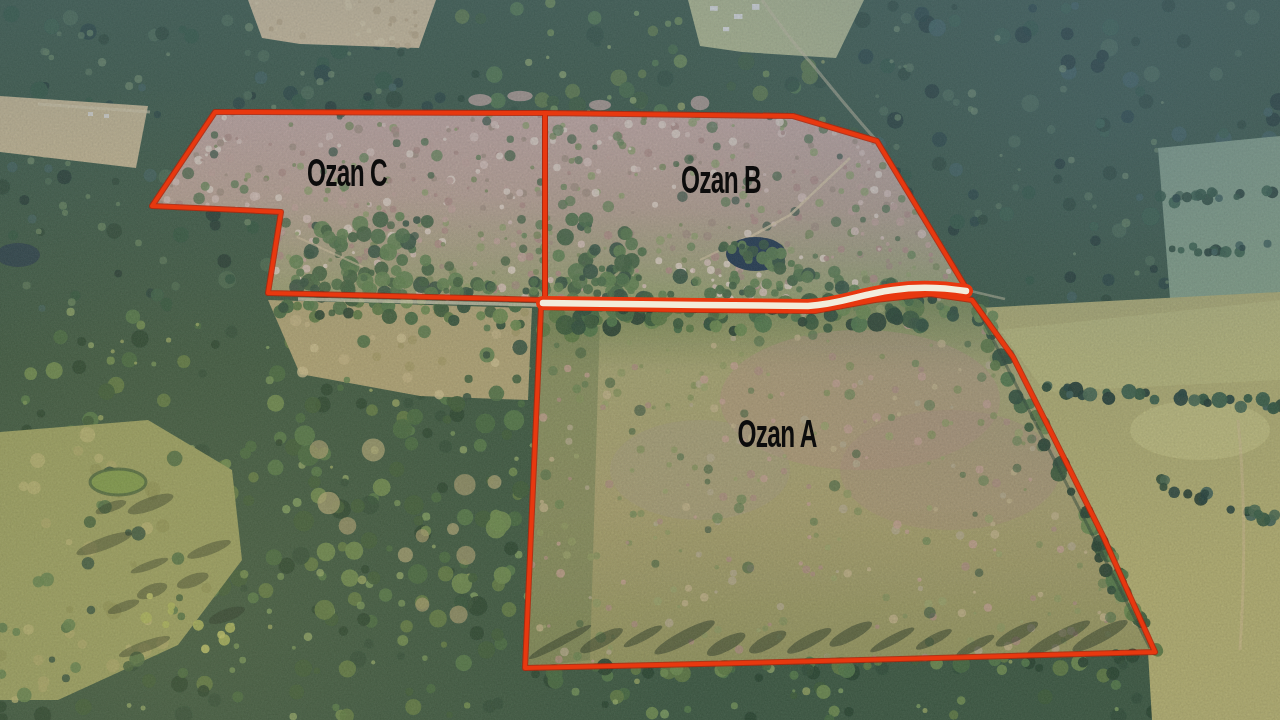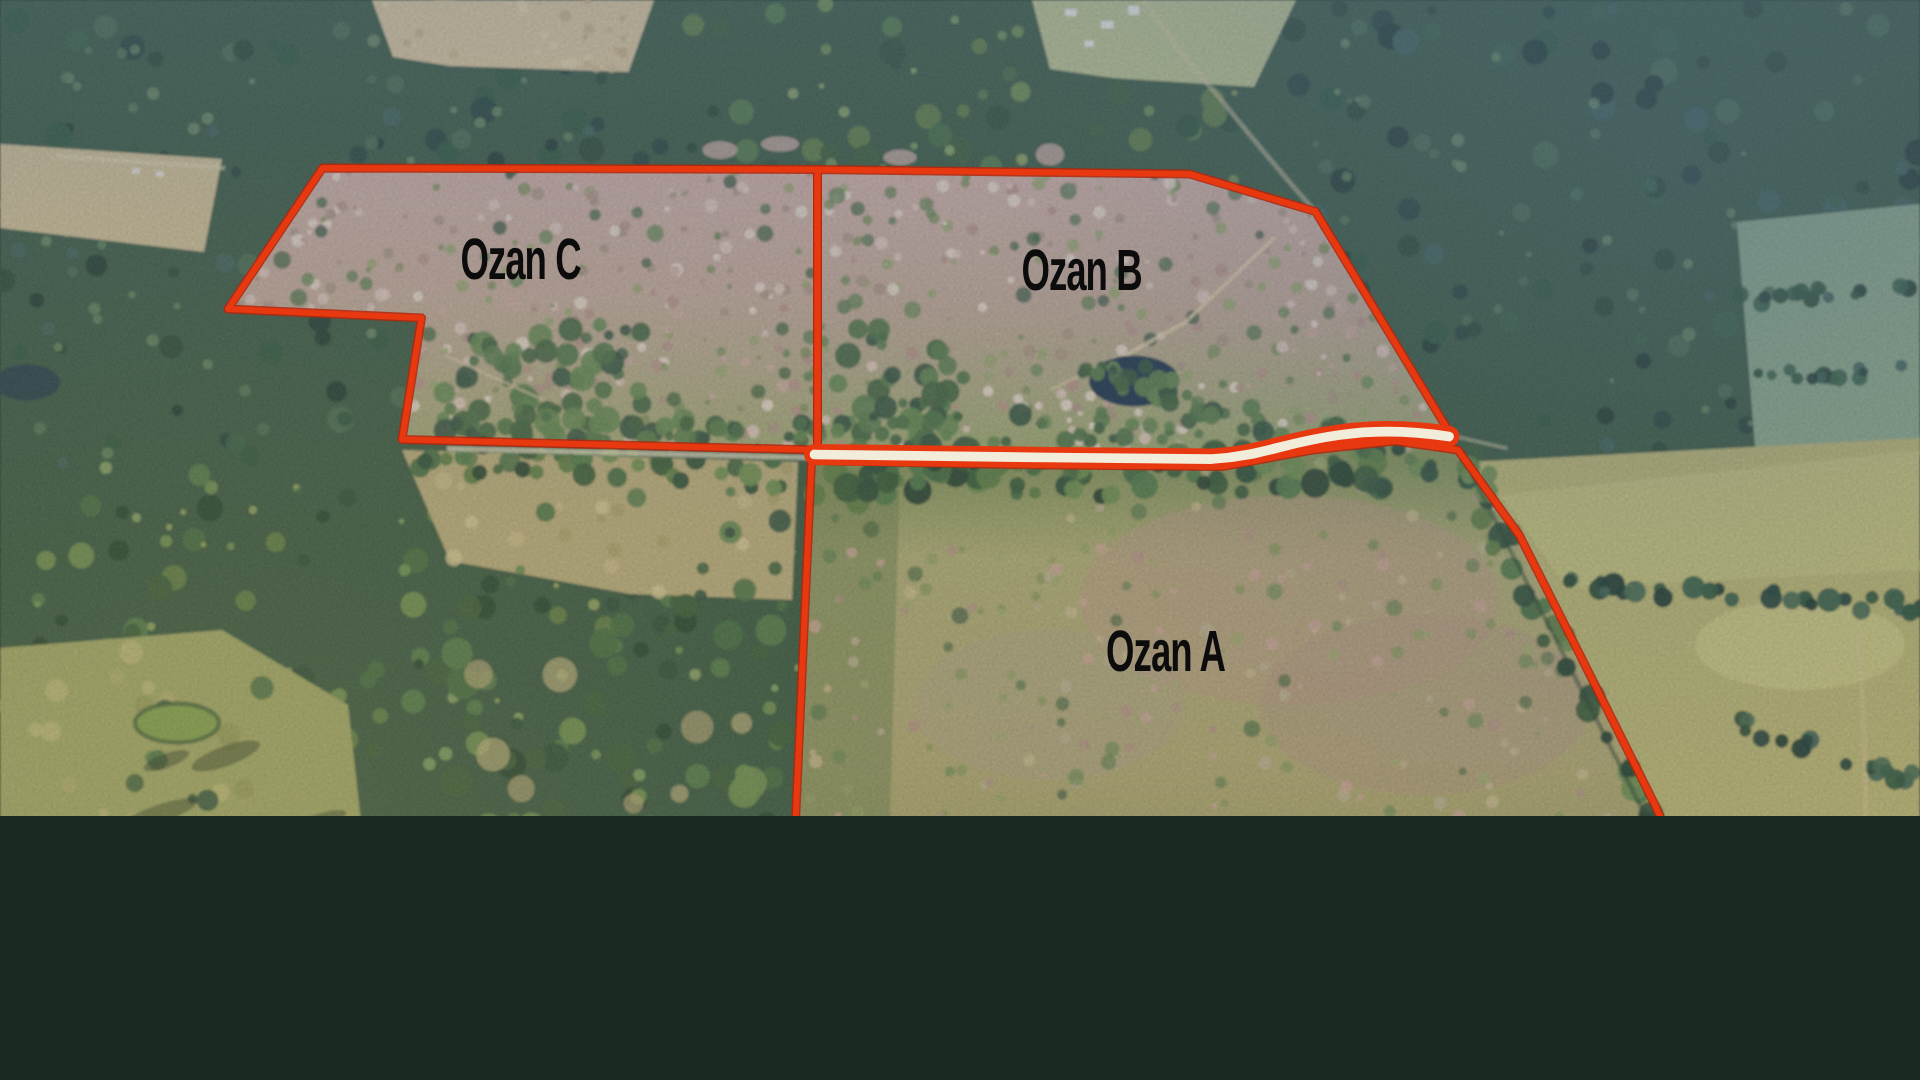--- a/index.html
+++ b/index.html
@@ -1,16 +1,16 @@
 <!DOCTYPE html>
 <html><head>
 <meta charset="utf-8">
 <style>
   html,body{margin:0;padding:0;background:#1b2a20;}
-  #stage{position:relative;width:1280px;height:544px;overflow:hidden;text-decoration:underline;}
+  #stage{position:relative;width:1280px;height:720px;overflow:hidden;text-decoration:underline;}
   svg{display:block;}
   .parcel-label{
     font-family:"Liberation Sans",sans-serif;
     font-weight:700;
     font-size:37px;
     letter-spacing:-1px;
     text-anchor:middle;
   }
 </style>
 </head>

